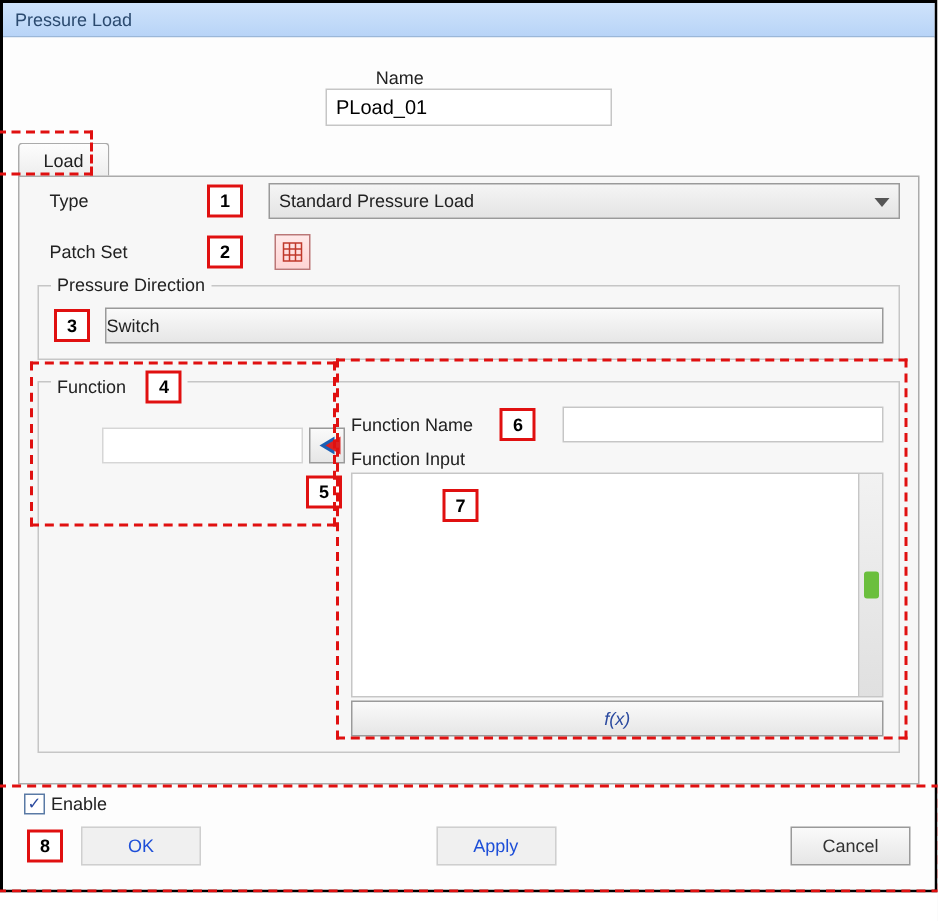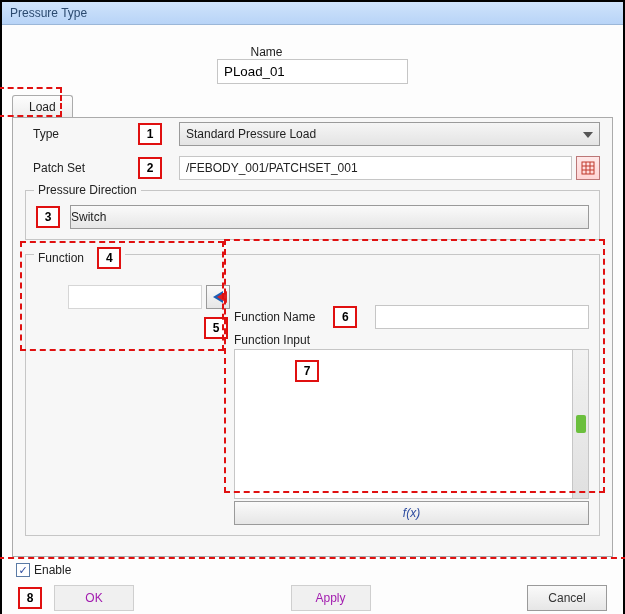--- a/index.html
+++ b/index.html
@@ -131,21 +131,21 @@
   }
   .arrow-shape::before {
     content:"";
     position:absolute;
     left:4px; top:-6px;
     border-top:6px solid transparent;
     border-bottom:6px solid transparent;
     border-right:10px solid #d22;
   }
   .func-right { flex: 1; }
-  .fn-row { display:flex; align-items:center; gap:0; margin-bottom:4px; height:24px;margin-top:34px;}
+  .fn-row { display:flex; align-items:center; gap:0; margin-bottom:4px; height:24px;}
   .fn-label { white-space: nowrap; }
   .fn-input {
     flex: 1; border: 1px solid #c6c6c6; background:#fff; height: 24px;
   }
   .fi-label { font-size:12px; margin-bottom:2px; }
   .fi-box {
     border: 1px solid #c6c6c6;
     background: #fff;
     height: 150px;
     position: relative;
@@ -167,21 +167,21 @@
     margin-top:2px;
   }
   .enable { display:flex; align-items:center; gap:4px; margin-bottom:8px; padding-left:4px;}
   .btn {
     width: 80px; height: 26px;
     border: 1px solid #9a9a9a;
     background: linear-gradient(#fafafa,#e6e6e6);
     color:#333;
     text-align:center; line-height:24px;
   }
-  .btn.disabled { color:#a21caf; border-color:#cfcfcf; background:#f0f0f0; }
+  .btn.disabled { color:#1d4ed8; border-color:#cfcfcf; background:#f0f0f0; }
   .spacer { flex:1; }
 
   
   .ann {
     position: absolute;
     border: 2px dashed #e01010;
     pointer-events: none;
     z-index: 50;
   }
   .num-float {
@@ -199,21 +199,21 @@
     font-size:11px; color:#2b4a9f;
     line-height:1;
   }
 </style>
 </head>
 <body>
 
 <div class="wrap overlay-host">
 
   <div class="titlebar">
-    <span>Pressure Type</span>
+    <span>Pressure Load</span>
   </div>
 
   <div class="content overlay-host" style="position:relative;">
 
     <div class="row" style="margin-top:14px;flex-direction:column;">
       <div class="lbl">Name</div>
       <div style="width:60px;"></div>
       <input class="name-input" value="PLoad_01" style="">
     </div>
 
@@ -235,23 +235,20 @@
           <span>Standard Pressure Load</span>
         </div>
       </div>
 
       <div class="row">
         <div class="lbl" style="width:110px;">Patch Set</div>
         <div style="width:30px; display:flex; justify-content:center;">
           <span class="inline-num num-float" style="position:static;">2</span>
         </div>
         <div style="width:14px;"></div>
-        <div class="patch-field">
-          <span>/FEBODY_001/PATCHSET_001</span>
-        </div>
         <div class="icon-btn">
           <svg width="14" height="14" viewBox="0 0 14 14">
             <rect x="1" y="1" width="12" height="12" fill="none" stroke="#c0392b"></rect>
             <line x1="1" y1="5" x2="13" y2="5" stroke="#c0392b"></line>
             <line x1="1" y1="9" x2="13" y2="9" stroke="#c0392b"></line>
             <line x1="5" y1="1" x2="5" y2="13" stroke="#c0392b"></line>
             <line x1="9" y1="1" x2="9" y2="13" stroke="#c0392b"></line>
           </svg>
         </div>
       </div>

